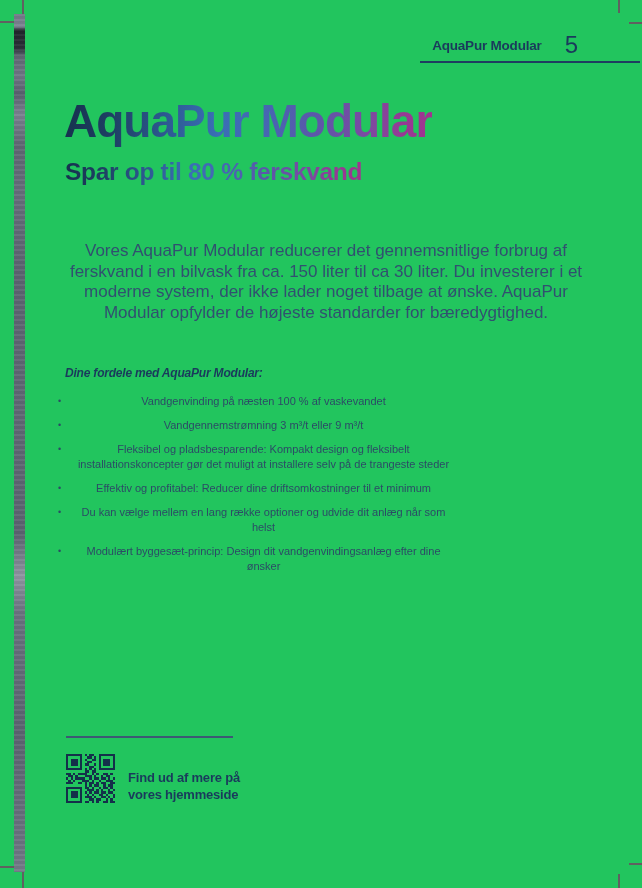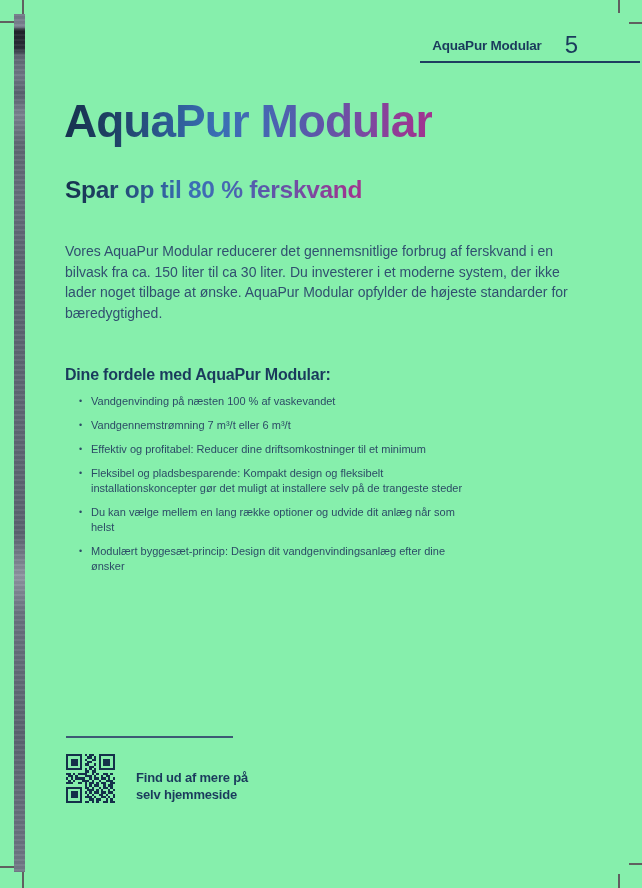--- a/index.html
+++ b/index.html
@@ -3,21 +3,21 @@
 <meta charset="utf-8">
 <style>
   * { margin: 0; padding: 0; box-sizing: border-box; }
   html, body { background: #ffffff; }
   body { font-family: "Liberation Sans", sans-serif; }
 
   .page {
     position: relative;
     width: 642px;
     height: 888px;
-    background: #86efac;
+    background: #22c55e;
     overflow: hidden;
   }
 
   
   .crop { position: absolute; background: #606060; }
   .crop.tl-v { left: 22px; top: 0;     width: 2px;  height: 14px; }
   .crop.tl-h { left: 0;    top: 21px;  width: 15px; height: 2px; }
   .crop.tr-v { left: 618px; top: 0;    width: 2px;  height: 13px; }
   .crop.tr-h { left: 629px; top: 22px; width: 13px; height: 2px; }
   .crop.bl-h { left: 0;    top: 866px; width: 14px; height: 2px; }
@@ -89,51 +89,54 @@
     position: absolute;
     left: 64px; top: 96px;
     font-size: 46px;
     font-weight: bold;
     letter-spacing: -1px;
     line-height: 1.1;
     white-space: nowrap;
   }
   .subtitle {
     position: absolute;
-    left: 65px; top: 176px;
+    left: 65px; top: 158px;
     font-size: 24.5px;
     font-weight: bold;
     letter-spacing: -0.3px;
     white-space: nowrap;
   }
 
   
   .intro {
     position: absolute;
     left: 65px; top: 241px;
     width: 522px;
-    font-size: 14px;
+    font-size: 17px;
     line-height: 20.5px;
     color: #315070;
+    text-align: center;
   }
 
   
   .benefits-heading {
     position: absolute;
     left: 65px; top: 366px;
-    font-size: 16px;
+    font-size: 12px;
     font-weight: bold;
     color: #1a3a5c;
     letter-spacing: -0.2px;
+    font-style: italic;
   }
   .benefits-list {
     position: absolute;
-    left: 78px; top: 394px;
+    left: 57px; top: 394px;
     width: 400px;
     list-style: none;
+    text-align: center;
   }
   .benefits-list li {
     position: relative;
     padding-left: 13px;
     font-size: 11px;
     line-height: 15px;
     color: #2c4b66;
     margin-bottom: 9px;
   }
   .benefits-list li::before {
@@ -152,21 +155,21 @@
     background: #3d5974;
   }
   .qr {
     position: absolute;
     left: 66px; top: 754px;
     width: 49px; height: 49px;
   }
   .qr svg { width: 100%; height: 100%; display: block; }
   .qr-caption {
     position: absolute;
-    left: 136px; top: 770px;
+    left: 128px; top: 770px;
     font-size: 13px;
     font-weight: bold;
     line-height: 16.5px;
     color: #1a3a5c;
     letter-spacing: -0.2px;
   }
 </style>
 </head>
 <body>
 
@@ -191,23 +194,23 @@
   </header>
 
   <h1 class="title gradient-text">AquaPur Modular</h1>
   <h2 class="subtitle gradient-text">Spar op til 80 % ferskvand</h2>
 
   <p class="intro">Vores AquaPur Modular reducerer det gennemsnitlige forbrug af ferskvand i en bilvask fra ca. 150 liter til ca 30 liter. Du investerer i et moderne system, der ikke lader noget tilbage at ønske. AquaPur Modular opfylder de højeste standarder for bæredygtighed.</p>
 
   <h3 class="benefits-heading">Dine fordele med AquaPur Modular:</h3>
   <ul class="benefits-list">
       <li>Vandgenvinding på næsten 100 % af vaskevandet</li>
-      <li>Vandgennemstrømning 7 m³/t eller 6 m³/t</li>
+      <li>Vandgennemstrømning 3 m³/t eller 9 m³/t</li>
+      <li>Fleksibel og pladsbesparende: Kompakt design og fleksibelt installationskoncepter gør det muligt at installere selv på de trangeste steder</li>
       <li>Effektiv og profitabel: Reducer dine driftsomkostninger til et minimum</li>
-      <li>Fleksibel og pladsbesparende: Kompakt design og fleksibelt installationskoncepter gør det muligt at installere selv på de trangeste steder</li>
       <li>Du kan vælge mellem en lang række optioner og udvide dit anlæg når som helst</li>
       <li>Modulært byggesæt-princip: Design dit vandgenvindingsanlæg efter dine ønsker</li>
     </ul>
 
   <div class="footer-rule"></div>
   <div class="qr">
     <svg id="qr-svg" viewBox="0 0 21 21" shape-rendering="crispEdges" fill="#14304a">
         <rect x="0" y="0" width="1" height="1"></rect>
         <rect x="1" y="0" width="1" height="1"></rect>
         <rect x="2" y="0" width="1" height="1"></rect>
@@ -442,16 +445,16 @@
         <rect x="11" y="20" width="1" height="1"></rect>
         <rect x="13" y="20" width="1" height="1"></rect>
         <rect x="16" y="20" width="1" height="1"></rect>
         <rect x="17" y="20" width="1" height="1"></rect>
         <rect x="19" y="20" width="1" height="1"></rect>
         <rect x="20" y="20" width="1" height="1"></rect>
       </svg>
   </div>
   <div class="qr-caption">
     <div>Find ud af mere på</div>
-    <div>selv hjemmeside</div>
+    <div>vores hjemmeside</div>
   </div>
 
 </div>
 
 </body></html>

